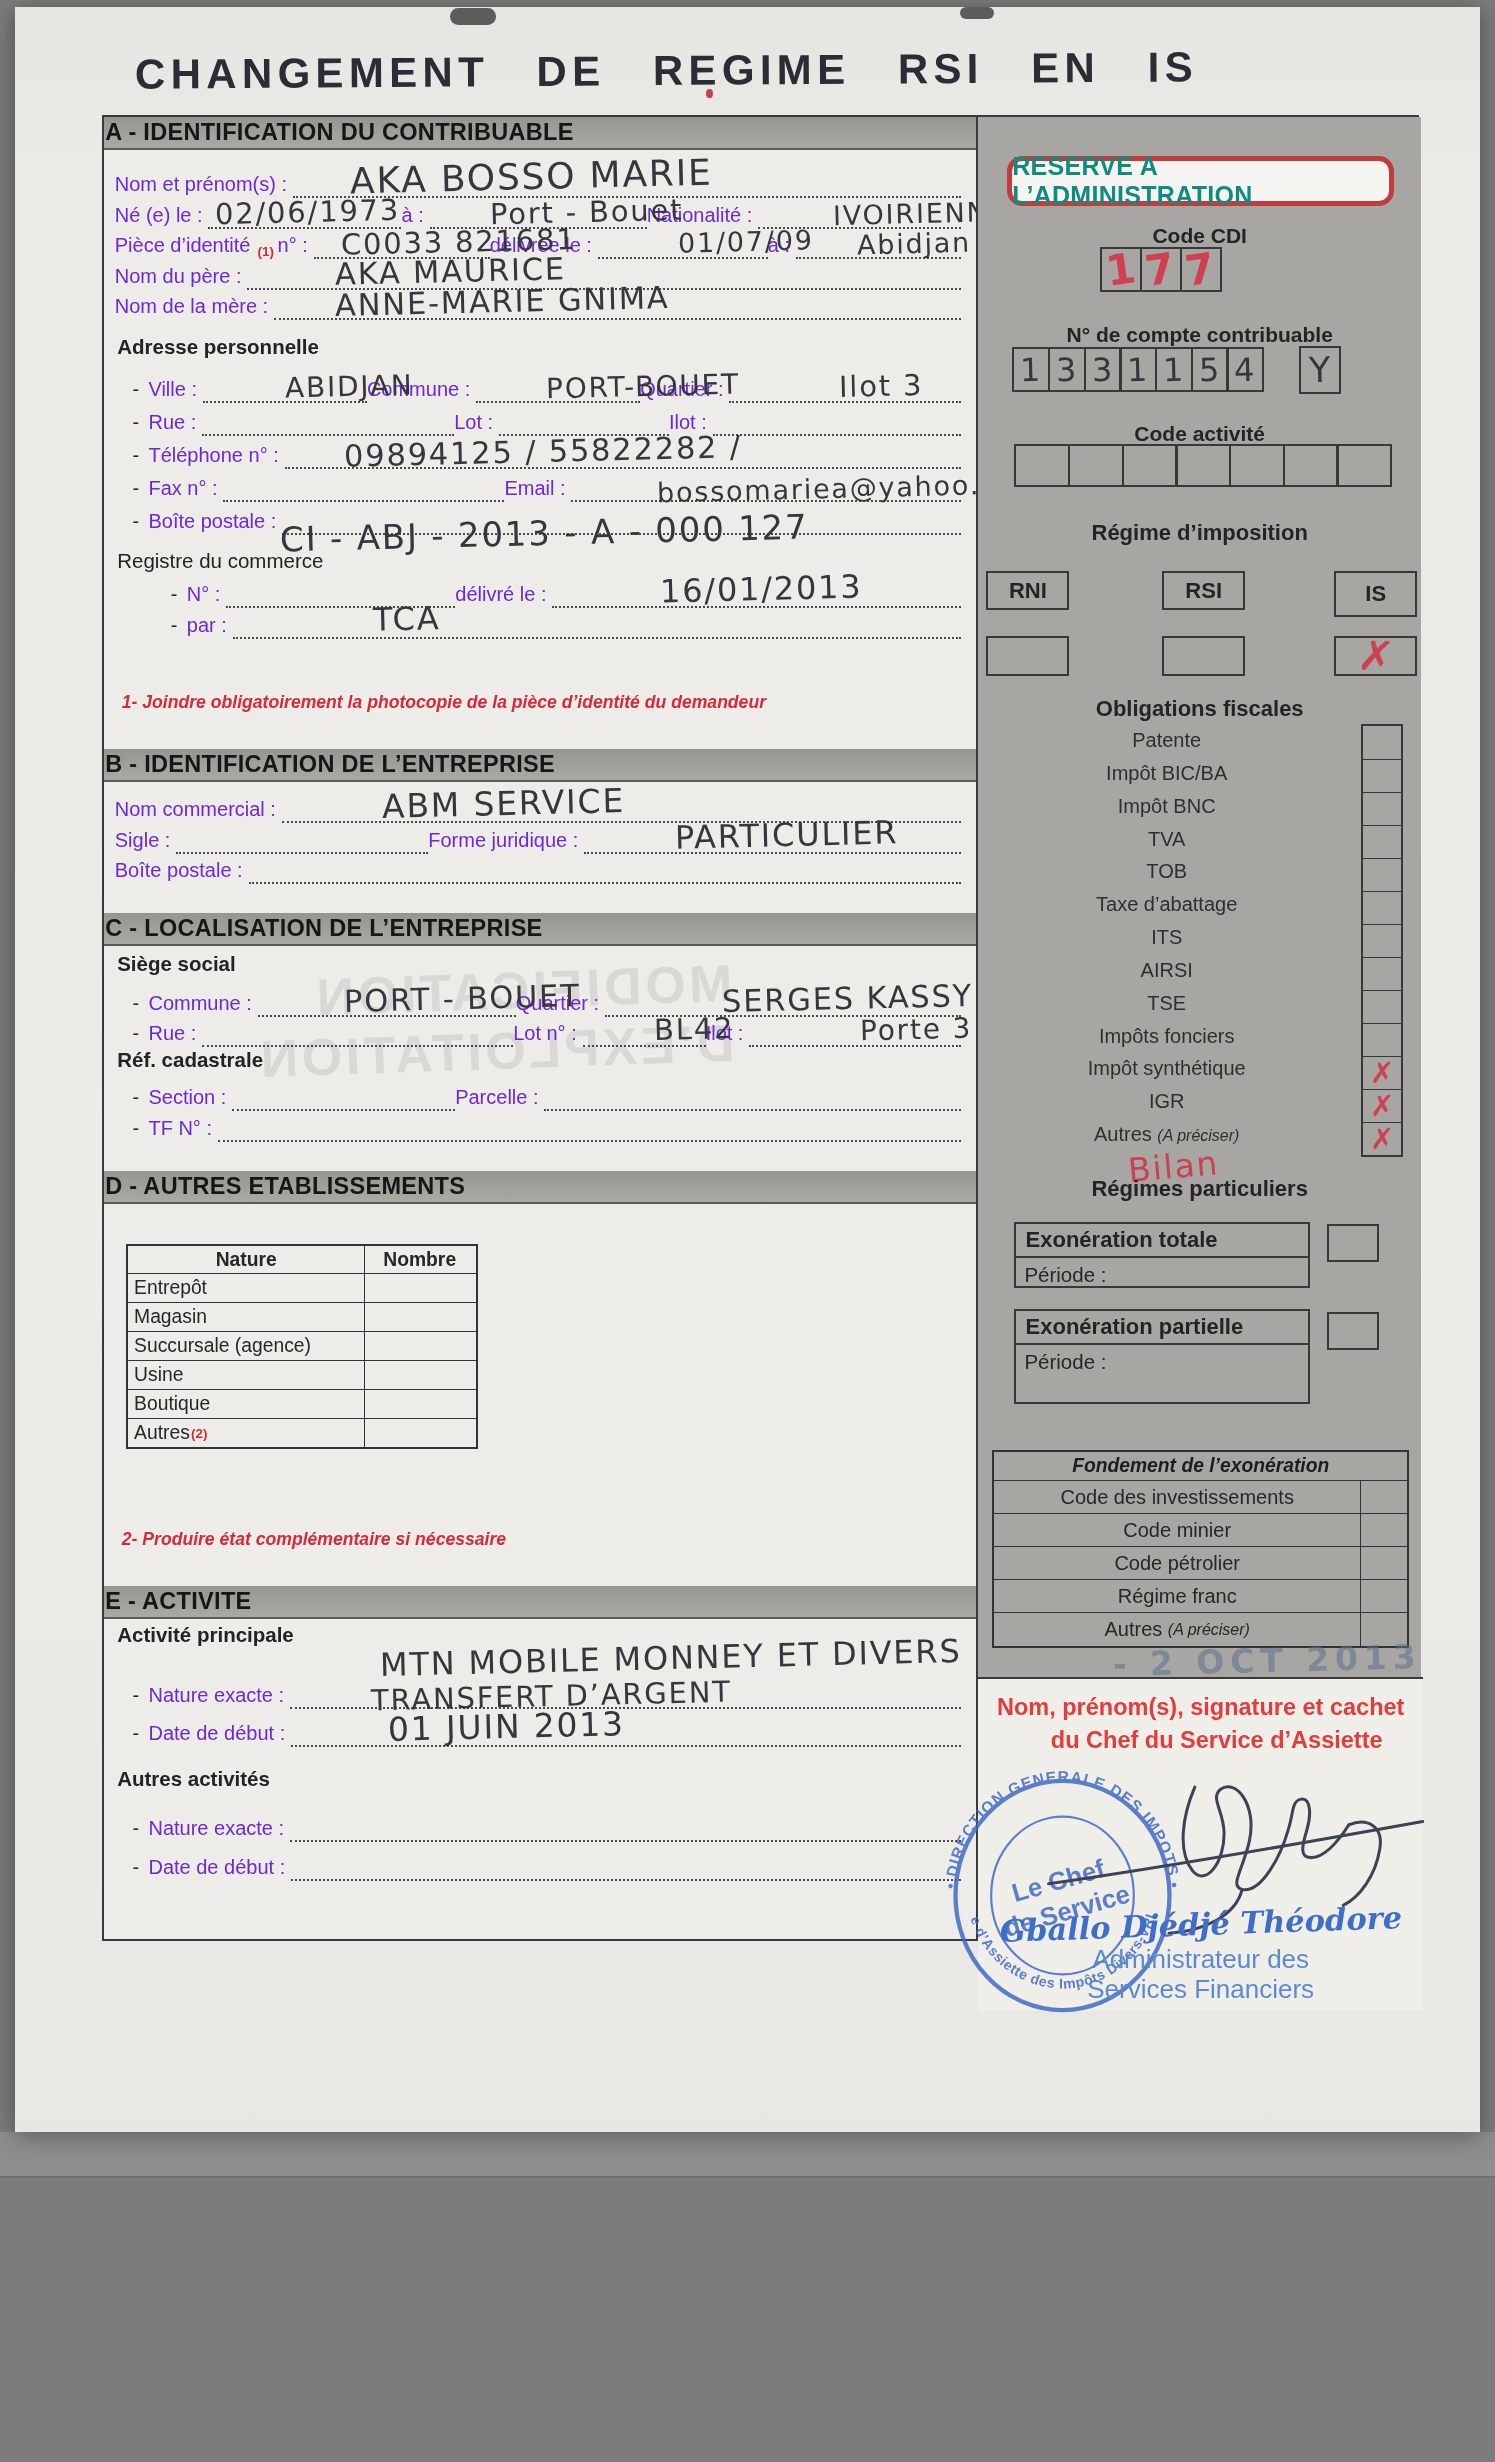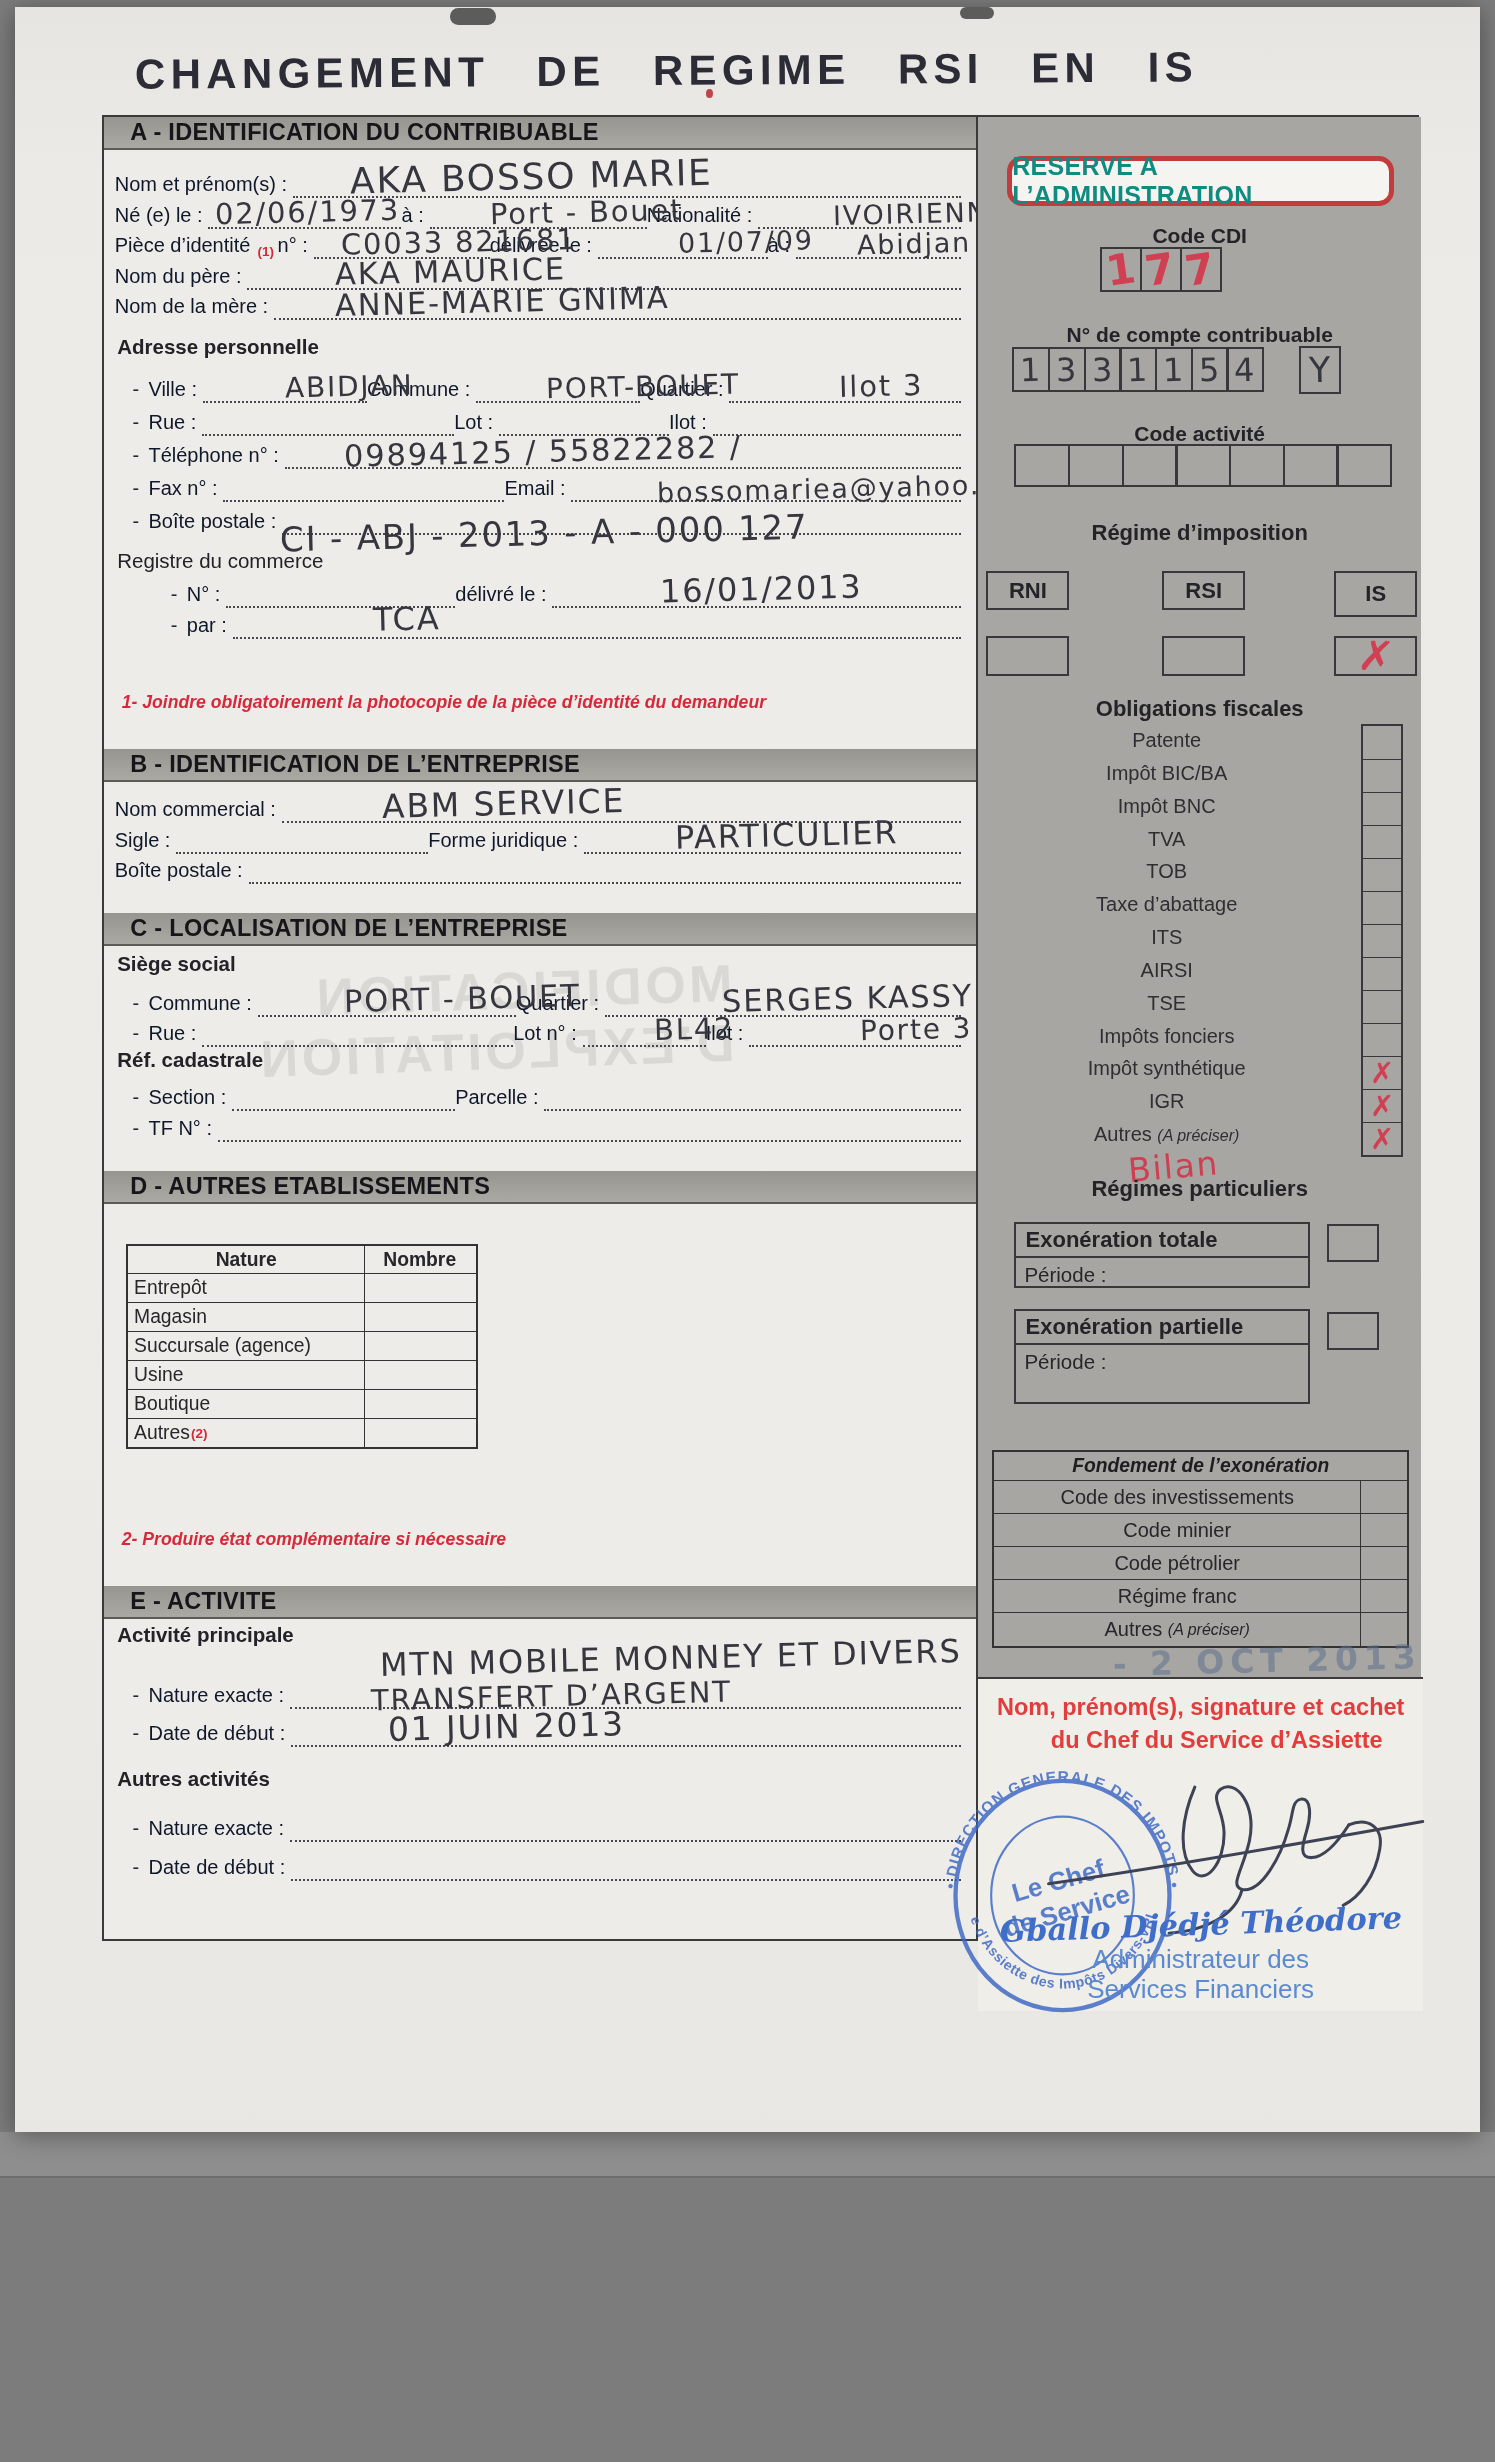--- a/index.html
+++ b/index.html
@@ -14,23 +14,23 @@
   .title-hw { position:absolute; left:120px; top:40px; font-size:42px; letter-spacing:5.3px; word-spacing:30.5px;
               color:#2c2c36; font-weight:600; transform:rotate(-.4deg); white-space:nowrap; }
   .red-dot { position:absolute; left:691px; top:82px; width:7px; height:9.4px; background:#c0444c; border-radius:50%; }
 
   .form { position:absolute; left:87px; top:108px; width:1317px; height:1826px; border:2.9px solid #3a3a3a; }
   .leftcol { position:absolute; left:0; top:0; width:872px; height:100%; background:#eeece8; }
   .rightcol { position:absolute; left:872px; top:0; width:445px; height:100%; background:#a7a6a2; border-left:2.9px solid #3a3a3a; }
 
   .bar { position:absolute; left:0; width:100%; height:33px; background:linear-gradient(180deg,#96958f,#aaa9a4);
          border-bottom:2.3px solid #5c5b56; color:#16161a; font-weight:bold; font-size:23.5px;
-         display:flex; align-items:center; padding-left:26px; letter-spacing:0.3px; }
+         display:flex; align-items:center; padding-left:1px; letter-spacing:0.3px; }
   .row { position:absolute; left:10.6px; right:15.2px; height:33px; display:flex; align-items:flex-end; }
-  .lab { font-size:20px; color:#0f172a; white-space:nowrap; padding:0 5.9px 2.3px 0; }
+  .lab { font-size:20px; color:#6d28d9; white-space:nowrap; padding:0 5.9px 2.3px 0; }
   .dash { font-size:20px; color:#26262b; padding:0 9.4px 2.3px 17.6px; }
   .ind { padding-left:56px; }
   .dots { flex:1; border-bottom:2.3px dotted #474750; }
   .tlab { position:absolute; font-size:20.5px; color:#222228; font-weight:bold; }
   .sup { color:#cf2b3a; font-size:13.5px; font-weight:bold; vertical-align:super; padding:0 3.5px 0 1.2px; }
   .hw { position:absolute; font-family:"DejaVu Sans",sans-serif; color:#36363f; white-space:nowrap;
         font-weight:500; letter-spacing:1.8px; transform:rotate(-1.4deg); }
   .hw-red { color:#cf3f52; }
   .note { position:absolute; font-size:17.6px; font-style:italic; font-weight:bold; color:#d6293a; left:17.6px; }
   .ghost { position:absolute; color:rgba(110,110,118,.16); font-weight:bold; transform:scaleX(-1) rotate(2deg);

